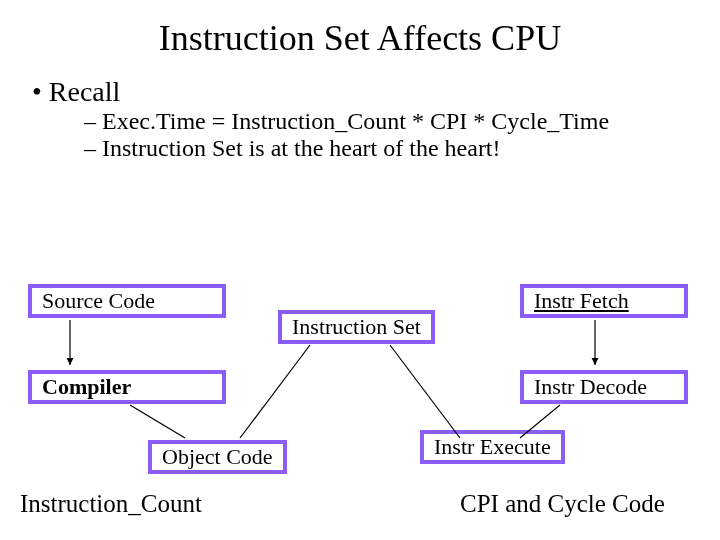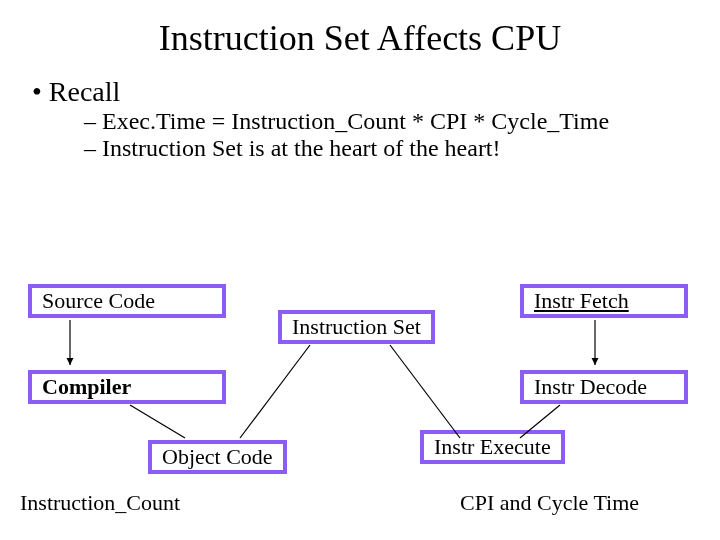--- a/index.html
+++ b/index.html
@@ -38,21 +38,21 @@
   .box {
     position: absolute;
     border: 4px solid #8b5cf6;
     background: #fff;
     font-size: 22px;
     padding: 0 10px;
     white-space: nowrap;
   }
   .plain {
     position: absolute;
-    font-size: 22px;
+    font-size: 25px;
     white-space: nowrap;
   }
   svg.arrow {
     position: absolute;
     overflow: visible;
   }
 </style>
 </head>
 <body>
 
@@ -66,21 +66,21 @@
 
 <div class="box" style="left:28px; top:284px; width:170px;">Source Code</div>
 <div class="box" style="left:28px; top:370px; width:170px;font-weight:bold;">Compiler</div>
 <div class="box" style="left:148px; top:440px;">Object Code</div>
 <div class="box" style="left:278px; top:310px;">Instruction Set</div>
 <div class="box" style="left:520px; top:284px; width:140px;text-decoration:underline;">Instr Fetch</div>
 <div class="box" style="left:520px; top:370px; width:140px;">Instr Decode</div>
 <div class="box" style="left:420px; top:430px;">Instr Execute</div>
 
 <div class="plain" style="left:20px; top:490px;">Instruction_Count</div>
-<div class="plain" style="left:460px; top:490px;">CPI and Cycle Time</div>
+<div class="plain" style="left:460px; top:490px;">CPI and Cycle Code</div>
 
 <svg class="arrow" style="left:0;top:0;" width="720" height="540">
   <defs>
     <marker id="ah" markerWidth="8" markerHeight="8" refX="6" refY="3" orient="auto">
       <path d="M0,0 L6,3 L0,6 Z" fill="#000"></path>
     </marker>
   </defs>
 
   <line x1="70" y1="320" x2="70" y2="365" stroke="#000" stroke-width="1.2" marker-end="url(#ah)"></line>
 

